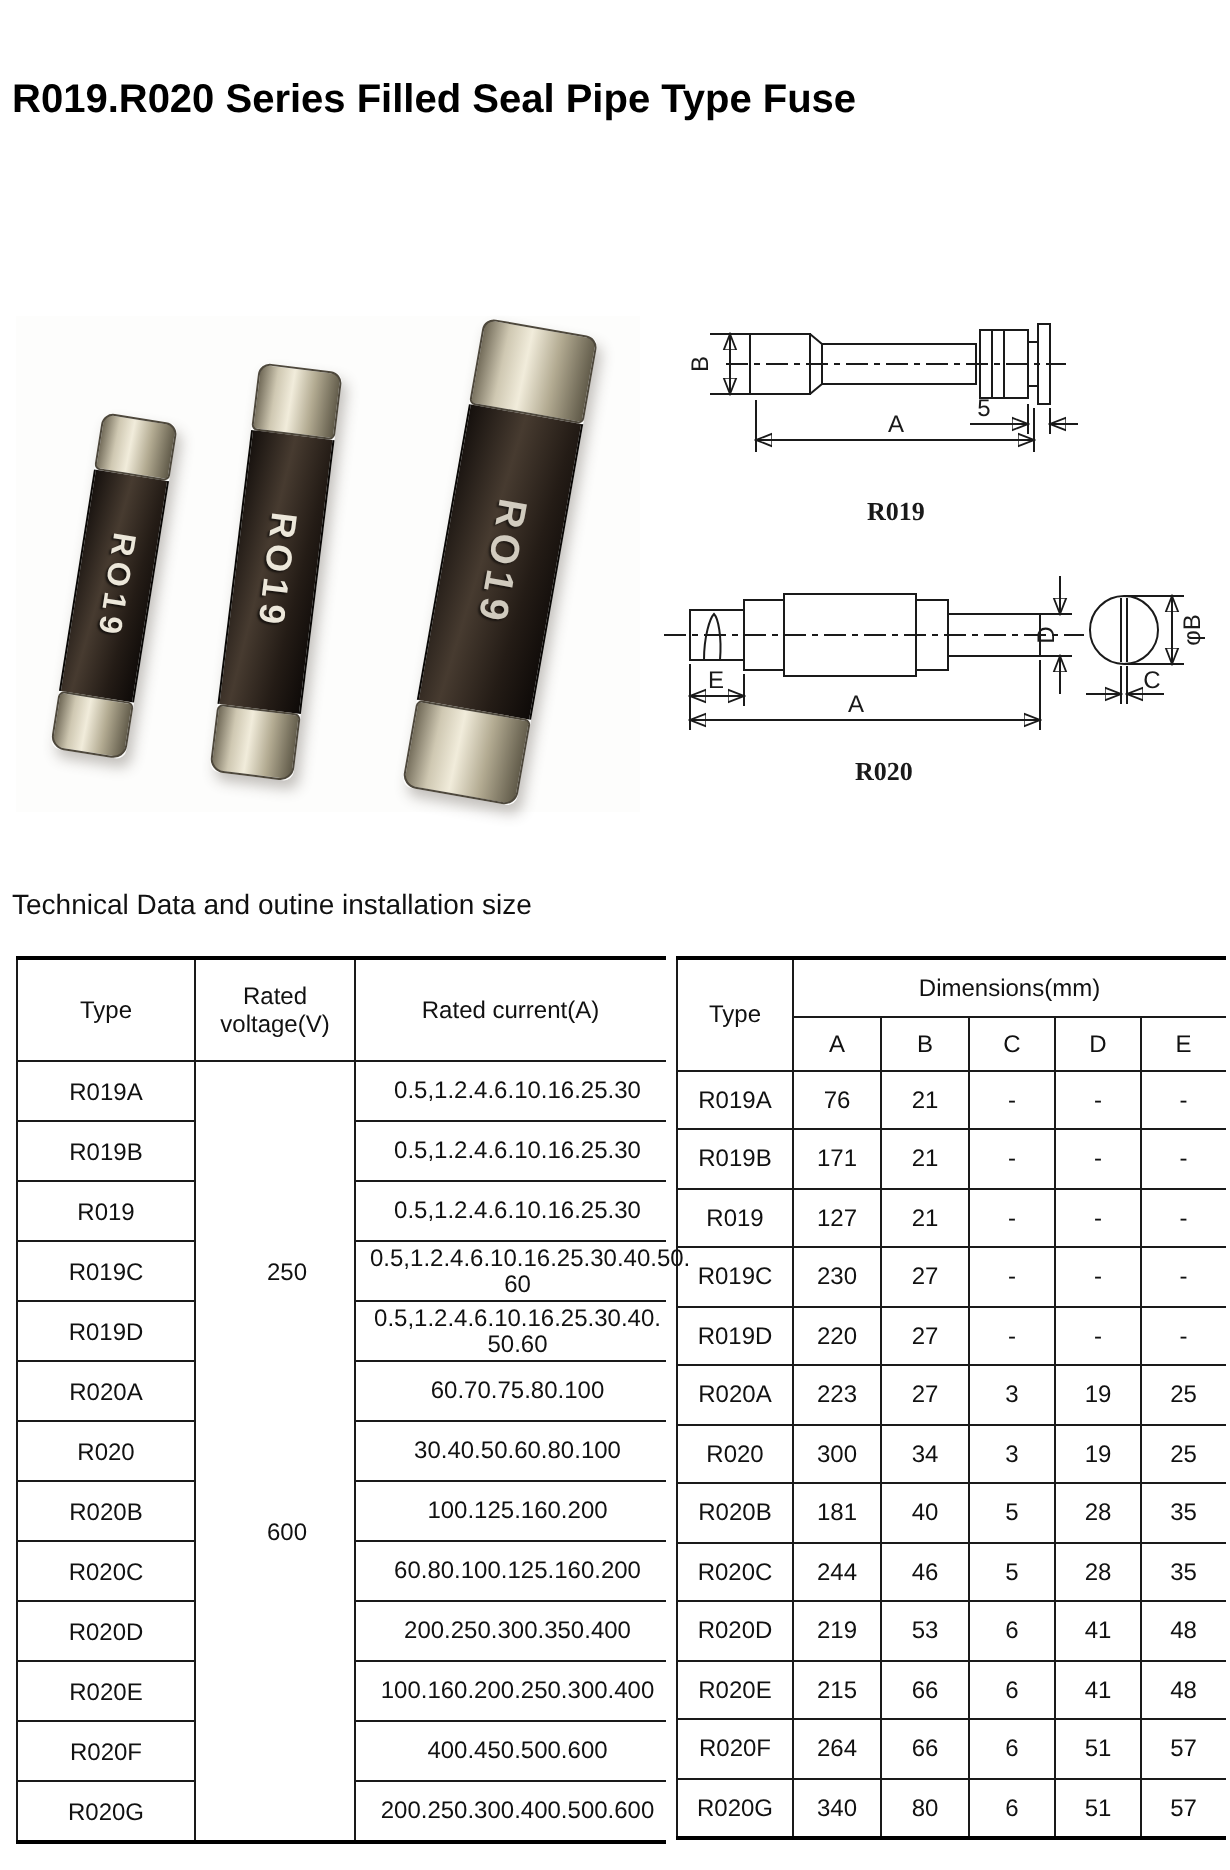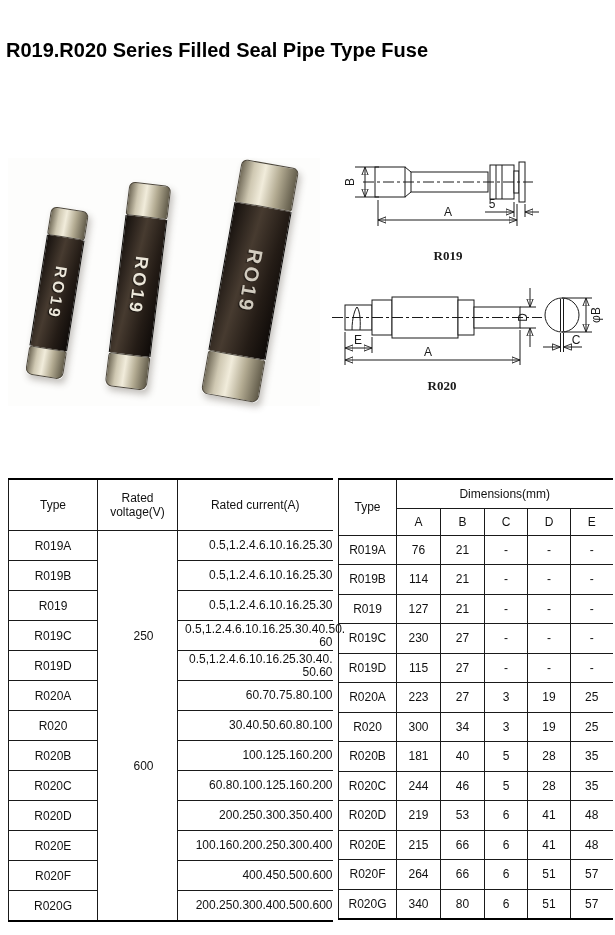--- a/index.html
+++ b/index.html
@@ -49,21 +49,21 @@
   
   table{border-collapse:collapse;table-layout:fixed;position:absolute;top:478px;
         font-size:12px;color:#111;}
   th{font-weight:normal;}
   th,td{border:1px solid #1a1a1a;text-align:center;vertical-align:middle;padding:0;}
   table{border-top:2px solid #000;border-bottom:2px solid #000;}
   tr > *:last-child{border-right:none;}
   #t-left{left:8px;width:324px;}
   #t-left thead th{height:50px;}
   #t-left td{height:29px;}
-  .c-curr{text-align:right;padding-left:7px;white-space:pre-line;line-height:13px;}
+  .c-curr{text-align:center;padding-left:7px;white-space:pre-line;line-height:13px;}
   .c-volt{position:relative;border-top:1px solid #1a1a1a;}
   .volt-val{position:absolute;left:12px;right:0;text-align:center;transform:translateY(-50%);}
   .volt-0{top:105px;}
   .volt-1{top:223px;margin-top:12px;}
   #t-right{left:338px;width:274px;}
   #t-right .h1{height:29px;}
   #t-right .h2 th{height:26px;}
   #t-right td{height:28.5px;}
 </style>
 </head>
@@ -170,20 +170,21 @@
       <line x1="252" y1="69" x2="233.5" y2="69" marker-end="url(#ar2)"></line>
     </g>
     <text transform="translate(194 39.5) rotate(-90)" text-anchor="middle" dominant-baseline="middle">D</text>
     <text x="28" y="66" text-anchor="middle">E</text>
     <text x="98" y="78" text-anchor="middle">A</text>
     <text transform="translate(267 37) rotate(-90)" text-anchor="middle" dominant-baseline="middle">φB</text>
     <text x="246" y="66" text-anchor="middle">C</text>
     <text class="cap-text" x="112" y="112" text-anchor="middle">R020</text>
   </svg>
 
+  <div class="section-heading">Technical Data and outine installation size</div>
 
   <table id="t-left">
     <colgroup>
         <col style="width:89px">
         <col style="width:80px">
         <col style="width:155px">
       </colgroup>
     <thead>
       <tr>
         <th>Type</th>
@@ -279,21 +280,21 @@
         <tr>
           <td>R019A</td>
           <td>76</td>
           <td>21</td>
           <td>-</td>
           <td>-</td>
           <td>-</td>
         </tr>
         <tr>
           <td>R019B</td>
-          <td>114</td>
+          <td>171</td>
           <td>21</td>
           <td>-</td>
           <td>-</td>
           <td>-</td>
         </tr>
         <tr>
           <td>R019</td>
           <td>127</td>
           <td>21</td>
           <td>-</td>
@@ -303,21 +304,21 @@
         <tr>
           <td>R019C</td>
           <td>230</td>
           <td>27</td>
           <td>-</td>
           <td>-</td>
           <td>-</td>
         </tr>
         <tr>
           <td>R019D</td>
-          <td>115</td>
+          <td>220</td>
           <td>27</td>
           <td>-</td>
           <td>-</td>
           <td>-</td>
         </tr>
         <tr>
           <td>R020A</td>
           <td>223</td>
           <td>27</td>
           <td>3</td>

